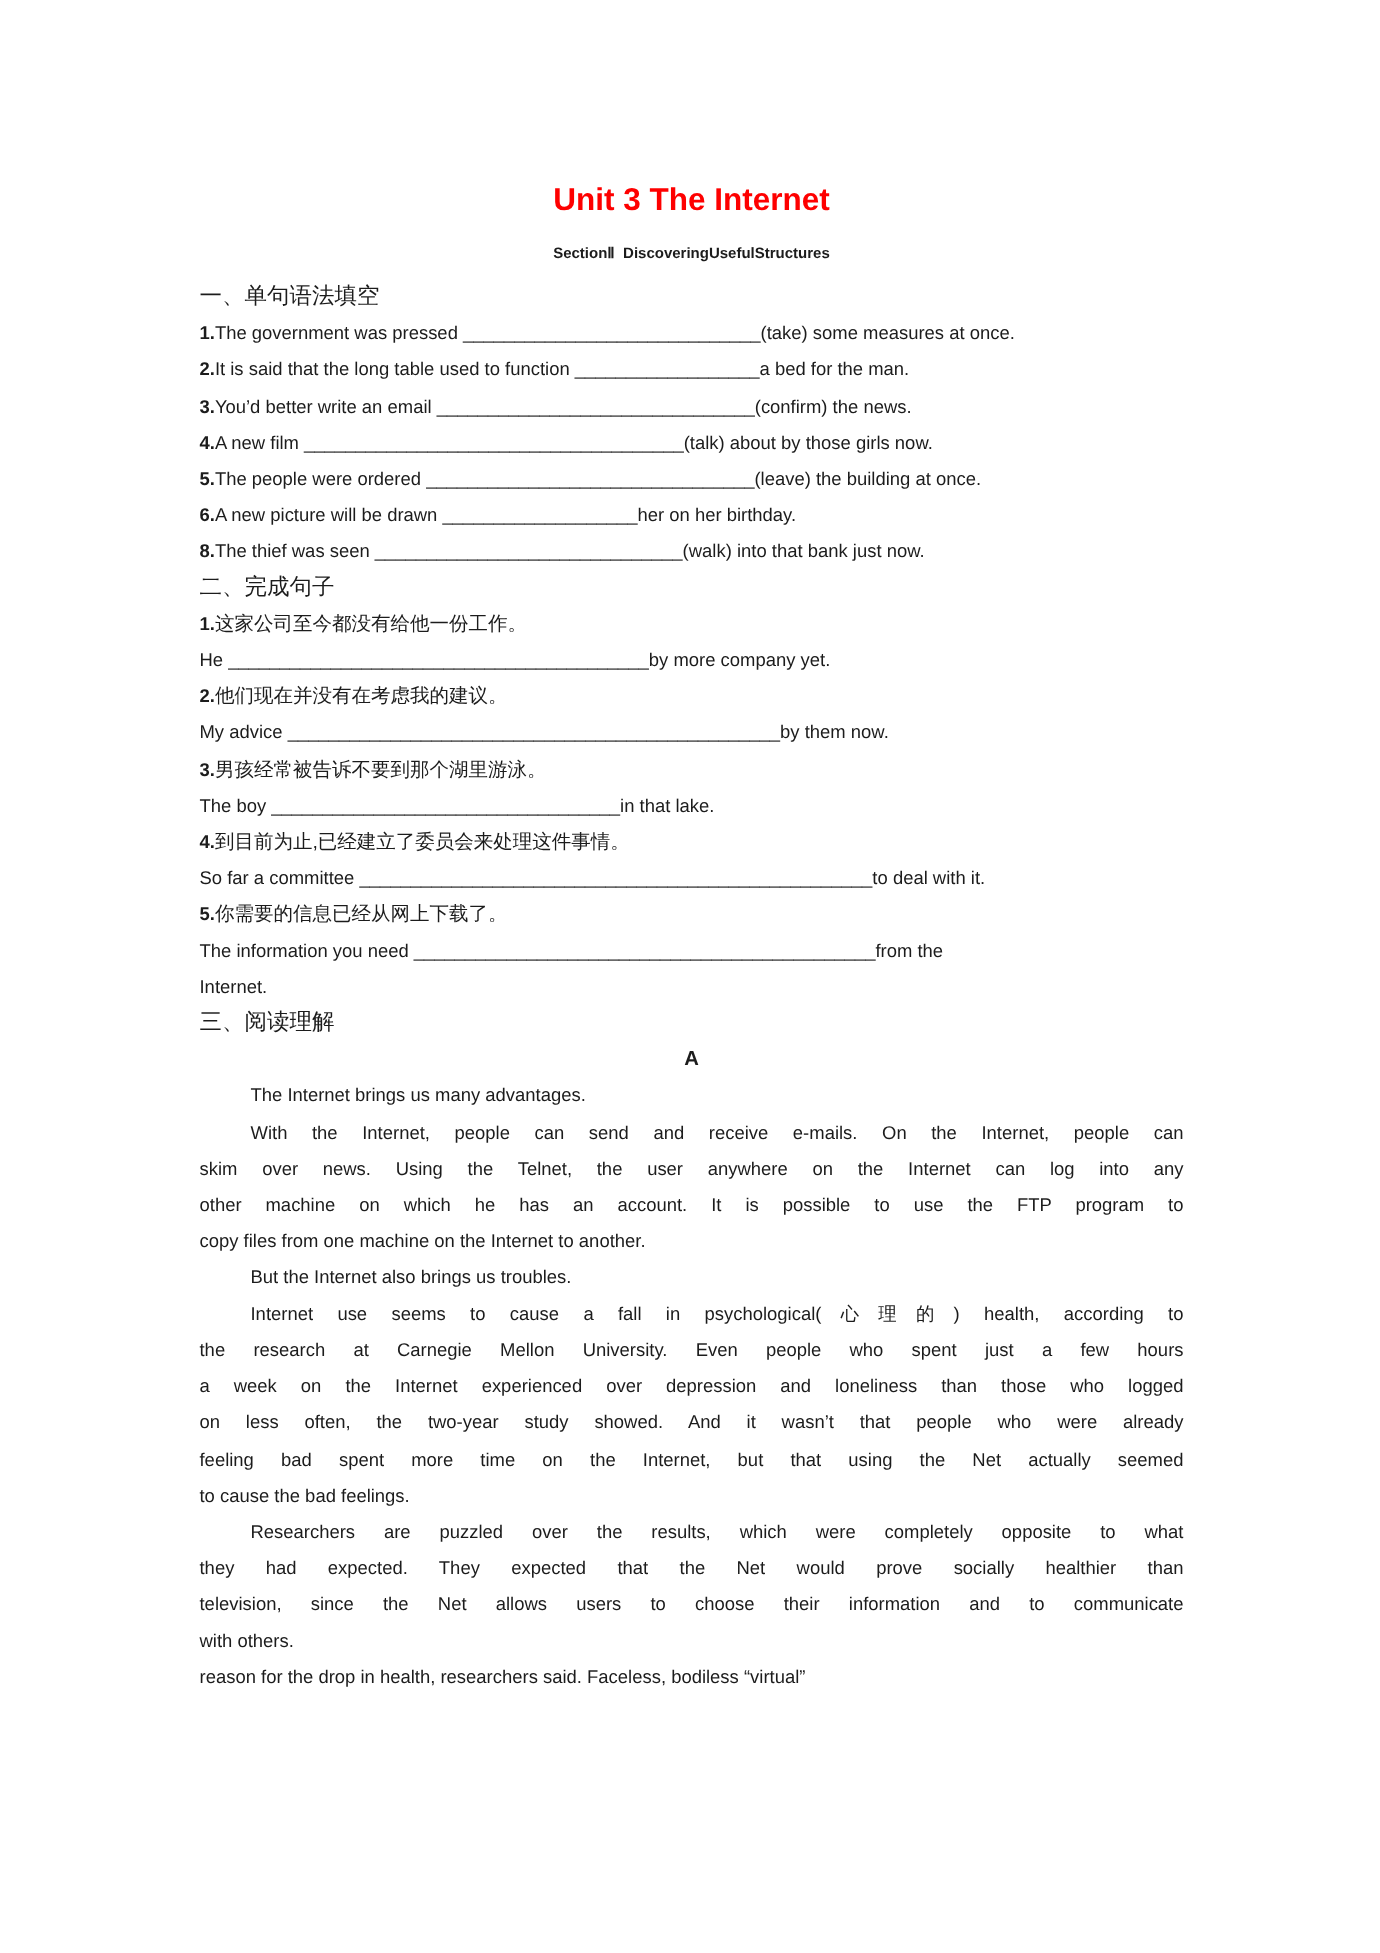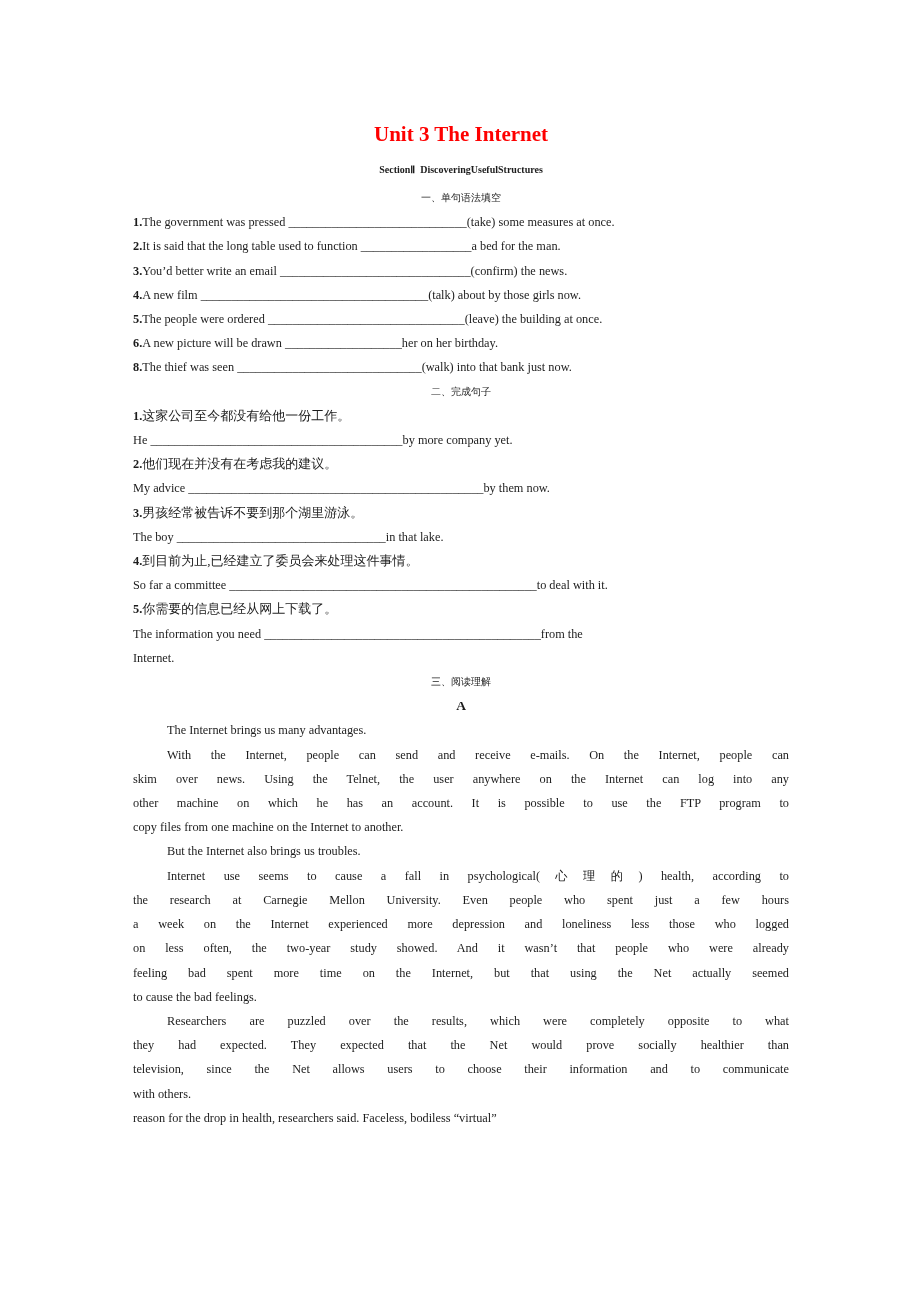--- a/index.html
+++ b/index.html
@@ -1,32 +1,32 @@
 <!DOCTYPE html>
 <html><head>
 <meta charset="utf-8">
 <style>
   html,body{margin:0;padding:0;background:#ffffff;}
   .page{
     width:920px;height:1302px;background:#ffffff;color:#1c1c1c;
-    font-family:Liberation Serif, serif;
+    font-family:Liberation Sans, sans-serif;
     overflow:hidden;position:relative;
   }
   .title{
     padding-top:120px;width:656px;margin-left:133px;
     text-align:center;color:#fe0000;font-weight:bold;font-size:21px;line-height:28px;
     white-space:pre;
   }
   .subtitle{
     width:656px;margin-left:133px;margin-top:12px;
     text-align:center;font-weight:bold;font-size:10px;line-height:20px;white-space:pre;
   }
   .content{width:656px;margin-left:133px;margin-top:6px;}
   .line{line-height:24.2px;font-size:12.3px;white-space:pre;}
-  .hdr{font-size:10px;text-align:center;}
+  .hdr{font-size:15px;}
   .cn{font-size:13px;}
   .num{font-weight:bold;}
   .p{white-space:normal;}
   .ind{text-indent:34px;}
   .j{text-align:justify;text-align-last:justify;}
   .center{text-align:center;font-weight:bold;font-size:13.5px;}
 </style>
 </head>
 <body>
 
@@ -66,21 +66,21 @@
     <div class="line center">A</div>
 
     <div class="line p ind">The Internet brings us many advantages.</div>
     <div class="line p ind j">With the Internet, people can send and receive e-mails. On the Internet, people can</div>
     <div class="line p j">skim over news. Using the Telnet, the user anywhere on the Internet can log into any</div>
     <div class="line p j">other machine on which he has an account. It is possible to use the FTP program to</div>
     <div class="line p">copy files from one machine on the Internet to another.</div>
     <div class="line p ind">But the Internet also brings us troubles.</div>
     <div class="line p ind j">Internet use seems to cause a fall in psychological(心理的) health, according to</div>
     <div class="line p j">the research at Carnegie Mellon University. Even people who spent just a few hours</div>
-    <div class="line p j">a week on the Internet experienced more depression and loneliness less those who logged</div>
+    <div class="line p j">a week on the Internet experienced over depression and loneliness than those who logged</div>
     <div class="line p j">on less often, the two-year study showed. And it wasn’t that people who were already</div>
     <div class="line p j">feeling bad spent more time on the Internet, but that using the Net actually seemed</div>
     <div class="line p">to cause the bad feelings.</div>
     <div class="line p ind j">Researchers are puzzled over the results, which were completely opposite to what</div>
     <div class="line p j">they had expected. They expected that the Net would prove socially healthier than</div>
     <div class="line p j">television, since the Net allows users to choose their information and to communicate</div>
     <div class="line p">with others.</div>
     <div class="line p">reason for the drop in health, researchers said. Faceless, bodiless “virtual”</div>
 
   </div>

